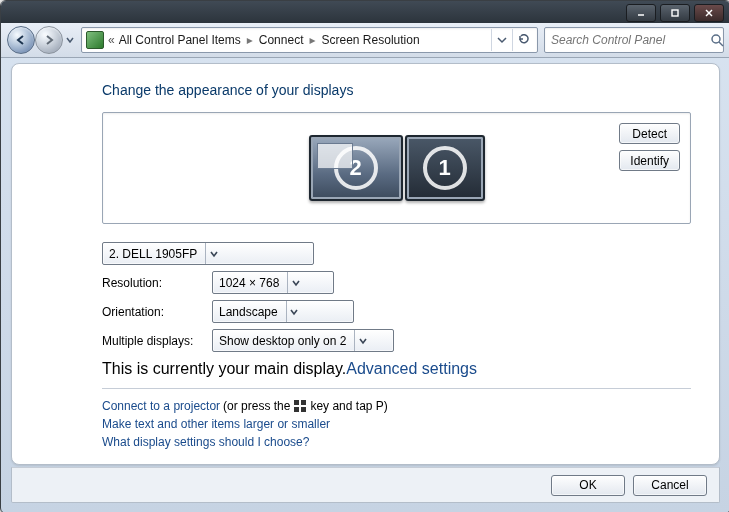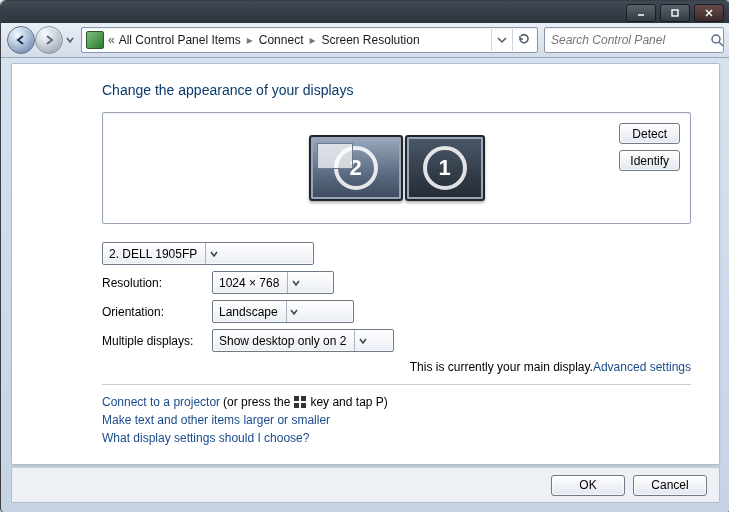--- a/index.html
+++ b/index.html
@@ -33,21 +33,21 @@
   .addr-right{margin-left:auto;display:flex;align-items:center;gap:0}
   .addr-btn{width:20px;height:22px;display:flex;align-items:center;justify-content:center;border-left:1px solid #cfd6e1}
   .addr-btn svg{width:12px;height:12px;stroke:#4a5a70;stroke-width:1.5;fill:none}
   .search{width:170px;height:24px;margin-left:6px;border:1px solid #8a98ab;border-radius:2px;background:#fff;
     display:flex;align-items:center;padding:0 4px;box-shadow:inset 0 1px 2px rgba(0,0,0,.08)}
   .search input{flex:1;border:none;outline:none;font:inherit;color:#888;font-style:italic;background:transparent}
   .search .mag{width:14px;height:14px}
   .search .mag svg{width:14px;height:14px;stroke:#5a6e87;stroke-width:1.5;fill:none}
   
   .client{position:absolute;left:10px;right:10px;top:62px;bottom:48px;background:#fff;border:1px solid #b3bdc9;
-    border-radius:2px;box-shadow:0 1px 2px rgba(0,0,0,.1)}
+    border-radius:8px;box-shadow:0 1px 2px rgba(0,0,0,.1)}
   .content{padding:14px 28px 12px 90px}
   .h1{font-size:14px;color:#0a3a6a;margin:4px 0 14px}
   .previewbox{border:1px solid #9aa6b5;border-radius:2px;padding:12px;position:relative;height:86px;
     box-shadow:inset 0 1px 2px rgba(0,0,0,.08)}
   .monitors{position:absolute;left:50%;top:50%;transform:translate(-50%,-50%);display:flex;align-items:center}
   .mon{height:62px;border:2px solid #1e2730;border-radius:3px;box-shadow:0 2px 3px rgba(0,0,0,.3),inset 0 0 0 2px #9aa6b5;
     position:relative;display:flex;align-items:center;justify-content:center}
   .mon.m2{width:90px;background:linear-gradient(180deg,#9aa9bc 0,#5a6b82 60%,#3c4a5c 100%);margin-right:2px}
   .mon.m2::after{content:"";position:absolute;left:6px;top:6px;width:34px;height:24px;background:rgba(255,255,255,.7);
     border:1px solid #6a7a90}
@@ -62,21 +62,21 @@
   .btn[disabled]{color:#9aa0a8}
   
   .frm{margin-top:18px}
   .row{display:flex;align-items:center;margin:6px 0}
   .row label{width:110px}
   .sel{height:21px;border:1px solid #707a87;border-radius:2px;background:linear-gradient(#fff,#eaeef4);
     display:flex;align-items:center;padding:0 4px 0 6px;box-shadow:inset 0 0 0 1px rgba(255,255,255,.6)}
   .sel .chev{margin-left:8px;width:15px;height:100%;border-left:1px solid #aab3c0;display:flex;align-items:center;justify-content:center}
   .sel .chev svg{width:8px;height:8px;stroke:#3a4656;stroke-width:1.6;fill:none}
   hr.rule{border:none;border-top:1px solid #c6cdd7;margin:10px 0}
-  .noterow{display:flex;justify-content:flex-end;align-items:center;font-size:12px;margin:8px 0}
+  .noterow{display:flex;justify-content:flex-start;align-items:center;font-size:16px;margin:8px 0}
   .link{color:#1a4b8c;cursor:default}
   .subline{font-size:12px;margin:4px 0;display:flex;align-items:center;gap:3px}
   .winkey{display:inline-block;width:14px;height:14px;vertical-align:middle}
   .winkey svg{width:14px;height:14px}
   
   .bottombar{position:absolute;left:10px;right:10px;bottom:10px;height:34px;background:#edf1f6;border:1px solid #b3bdc9;
     border-top:1px solid #c6cdd7;border-radius:0 0 2px 2px;display:flex;align-items:center;justify-content:flex-end;
     gap:8px;padding:0 12px}
 </style>
 </head>

